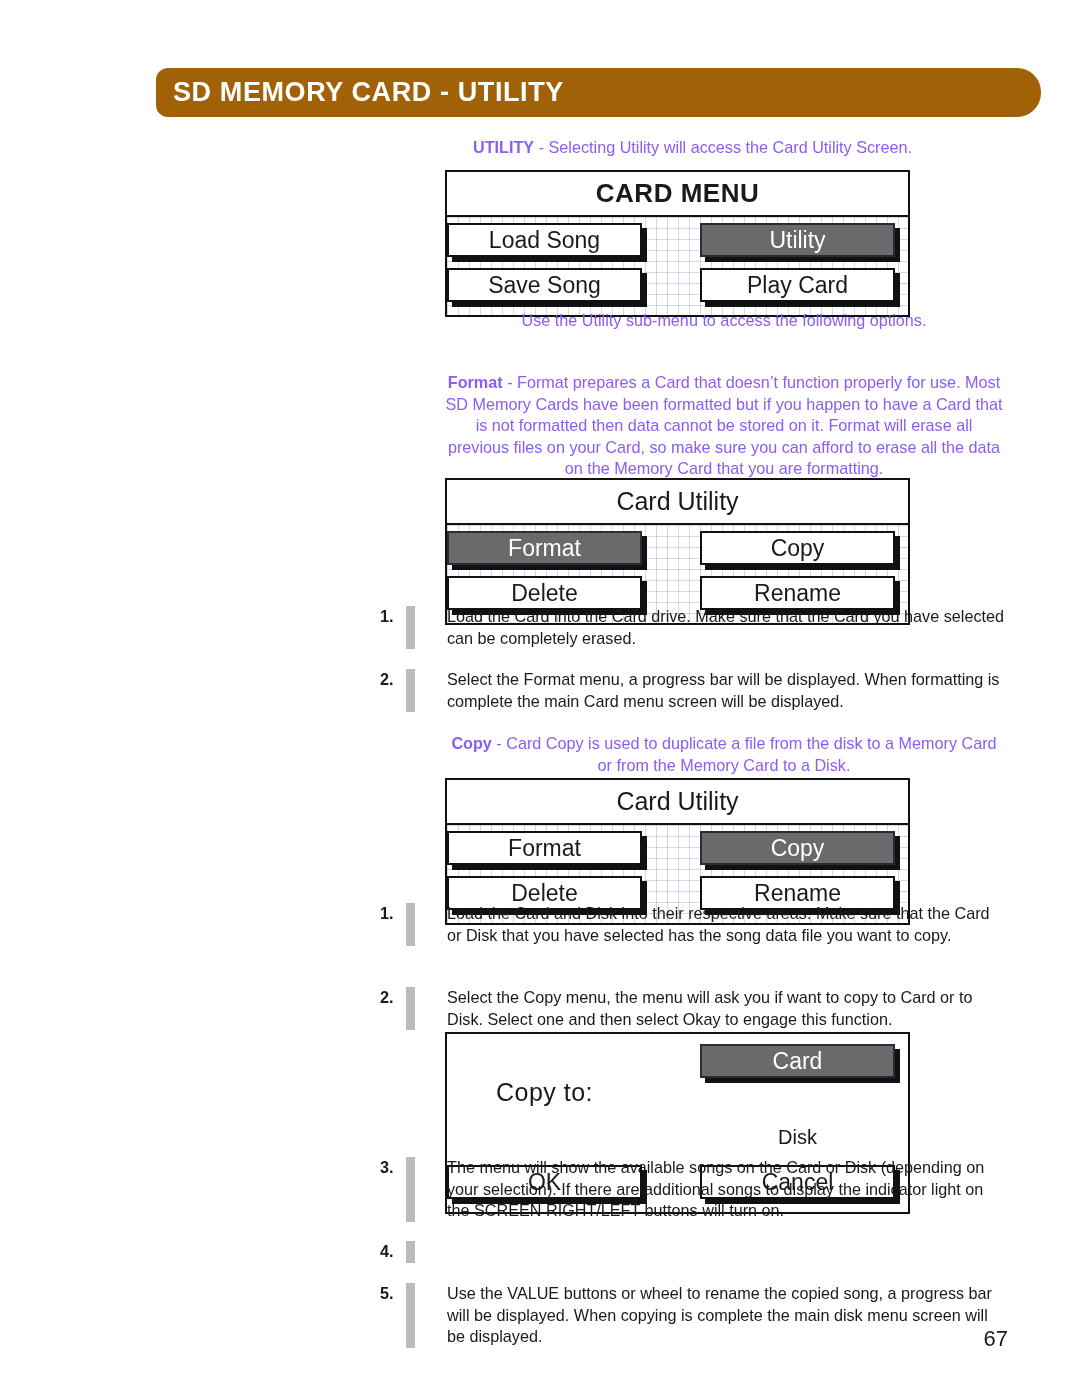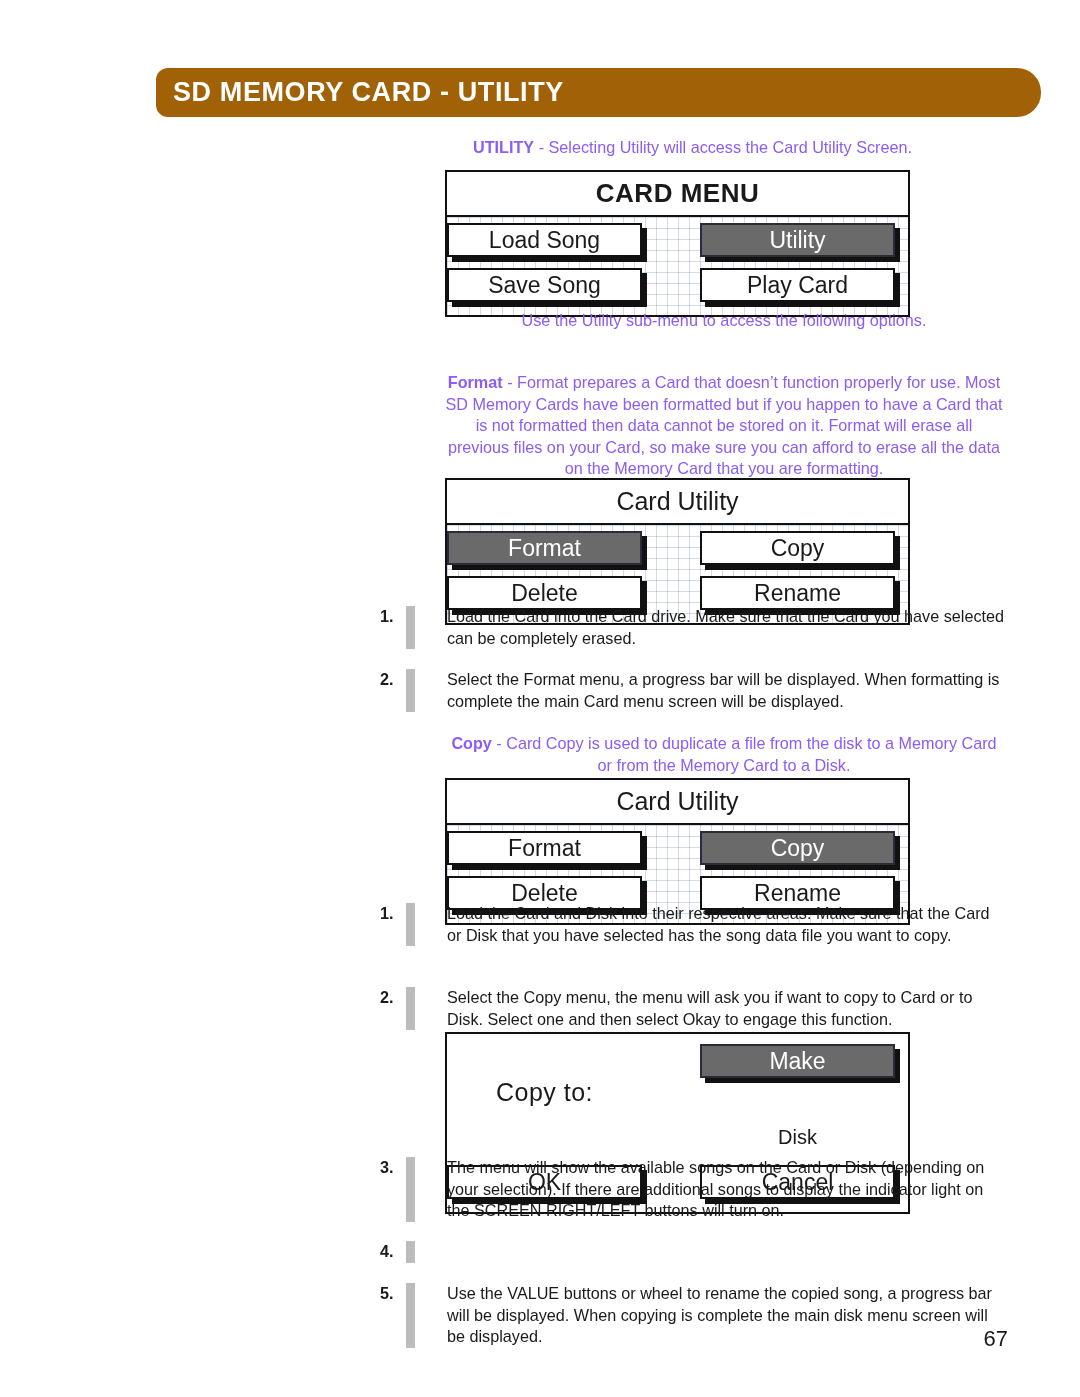--- a/index.html
+++ b/index.html
@@ -273,21 +273,21 @@
 <div class="step" style="top:987px;">
   <div class="step-num">2.</div>
   <div class="step-bar"></div>
   <div class="step-text">Select the Copy menu, the menu will ask you if want to copy to Card or to Disk. Select one and then select Okay to engage this function.</div>
 </div>
 
 <div class="lcd" style="top:1032px;">
   <div class="lcd-body plain" style="padding-top:10px;">
     <div class="lcd-row">
       <div class="lbl-left">Copy to:</div>
-      <div class="btn sel">Make</div>
+      <div class="btn sel">Card</div>
     </div>
     <div class="lcd-row">
       <div class="spacer-cell"></div>
       <div class="btn-ghost">Disk</div>
     </div>
     <div class="lcd-row">
       <div class="btn">OK</div>
       <div class="btn">Cancel</div>
     </div>
   </div>

